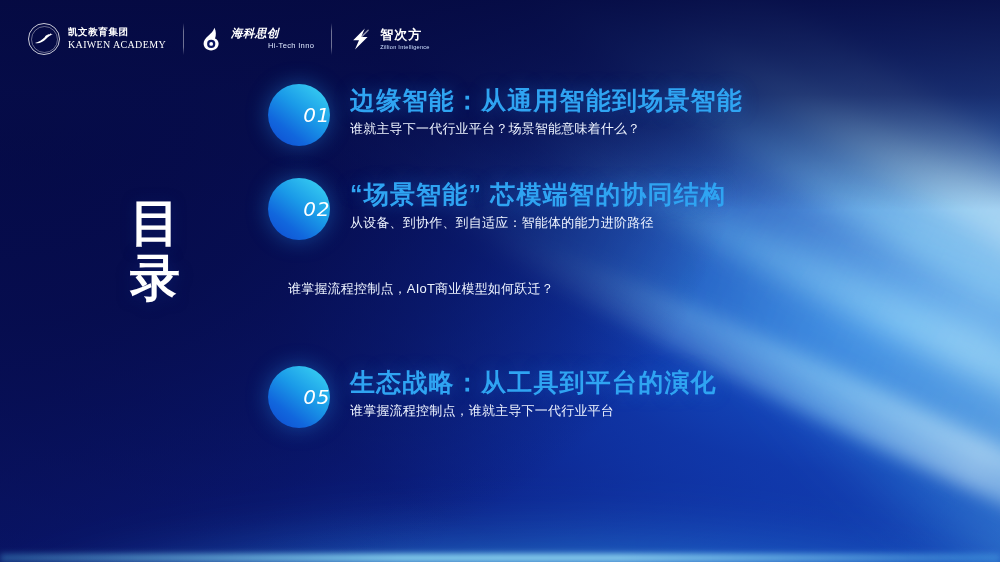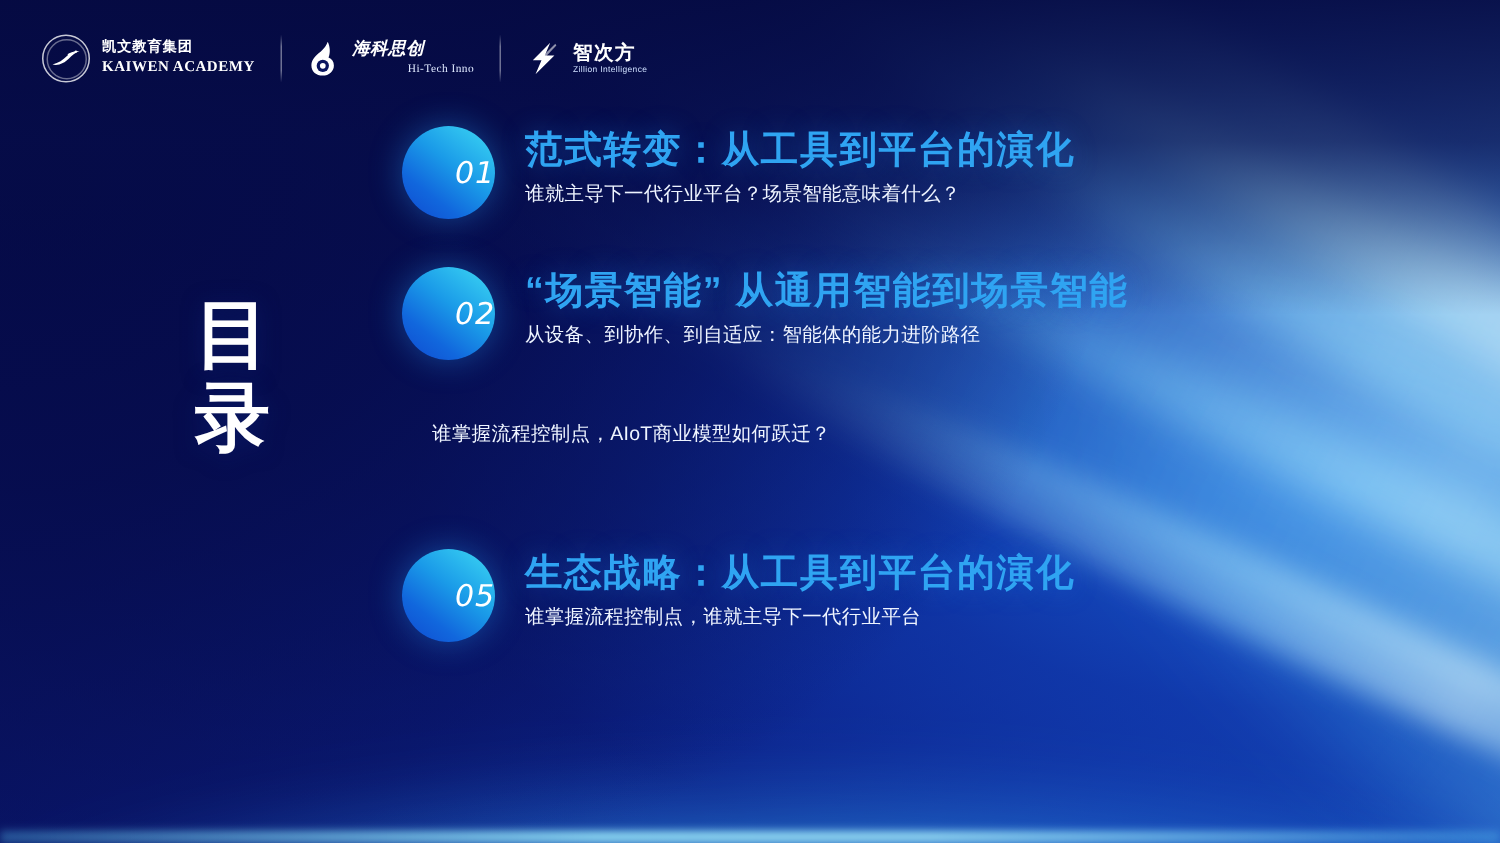--- a/index.html
+++ b/index.html
@@ -182,29 +182,29 @@
     width:25px; height:25px; border-radius:50%;
     border:0.7px solid rgba(255,255,255,0.40);
   }
   .kaiwen-text { margin-left:8px; line-height:1.08; }
   .kw-cn {
     font-size:9.5px; color:#fff; letter-spacing:0.6px;
     font-weight:700;
   }
   .kw-en {
     font-size:10px; color:#fff; letter-spacing:0.35px;
-    font-weight:700; margin-top:2px;
+    font-weight:400; margin-top:2px;
     font-family:"Liberation Serif","DejaVu Serif",serif;
   }
 
   .hitech-mark {
     width:24px; height:26px; flex:0 0 auto;
     display:flex; align-items:center; justify-content:center;
   }
-  .hitech-text { margin-left:6px; line-height:1.12;font-family:Liberation Serif, serif; }
+  .hitech-text { margin-left:6px; line-height:1.12; }
   .ht-cn { font-size:11.5px; color:#fff; font-weight:700; letter-spacing:0.5px;
            font-style:italic; }
   .ht-en { font-size:7.6px; color:#dfe9ff; letter-spacing:0.3px; margin-top:2px;padding-left:37px; }
 
   .zhi-mark {
     width:25px; height:26px; flex:0 0 auto;
     display:flex; align-items:center; justify-content:center;
   }
   .zhi-text { margin-left:6px; line-height:1.1; }
   .zh-cn { font-size:13px; color:#fff; font-weight:700; letter-spacing:1px; }
@@ -347,31 +347,31 @@
     <span>录</span>
   </div>
 
   <div class="toc">
 
     <div class="toc-item">
       <div class="num-circle">
         <span>01</span>
       </div>
       <div class="toc-text">
-        <div class="toc-title">范式转变：从工具到平台的演化</div>
+        <div class="toc-title">边缘智能：从通用智能到场景智能</div>
         <div class="toc-sub">谁就主导下一代行业平台？场景智能意味着什么？</div>
       </div>
     </div>
 
     <div class="toc-item">
       <div class="num-circle">
         <span>02</span>
       </div>
       <div class="toc-text">
-        <div class="toc-title">“场景智能” 从通用智能到场景智能</div>
+        <div class="toc-title">“场景智能” 芯模端智的协同结构</div>
         <div class="toc-sub">从设备、到协作、到自适应：智能体的能力进阶路径</div>
       </div>
     </div>
 
 
     <div class="toc-item">
       <div class="toc-text">
         <div class="toc-sub">谁掌握流程控制点，AIoT商业模型如何跃迁？</div>
       </div>
     </div>

